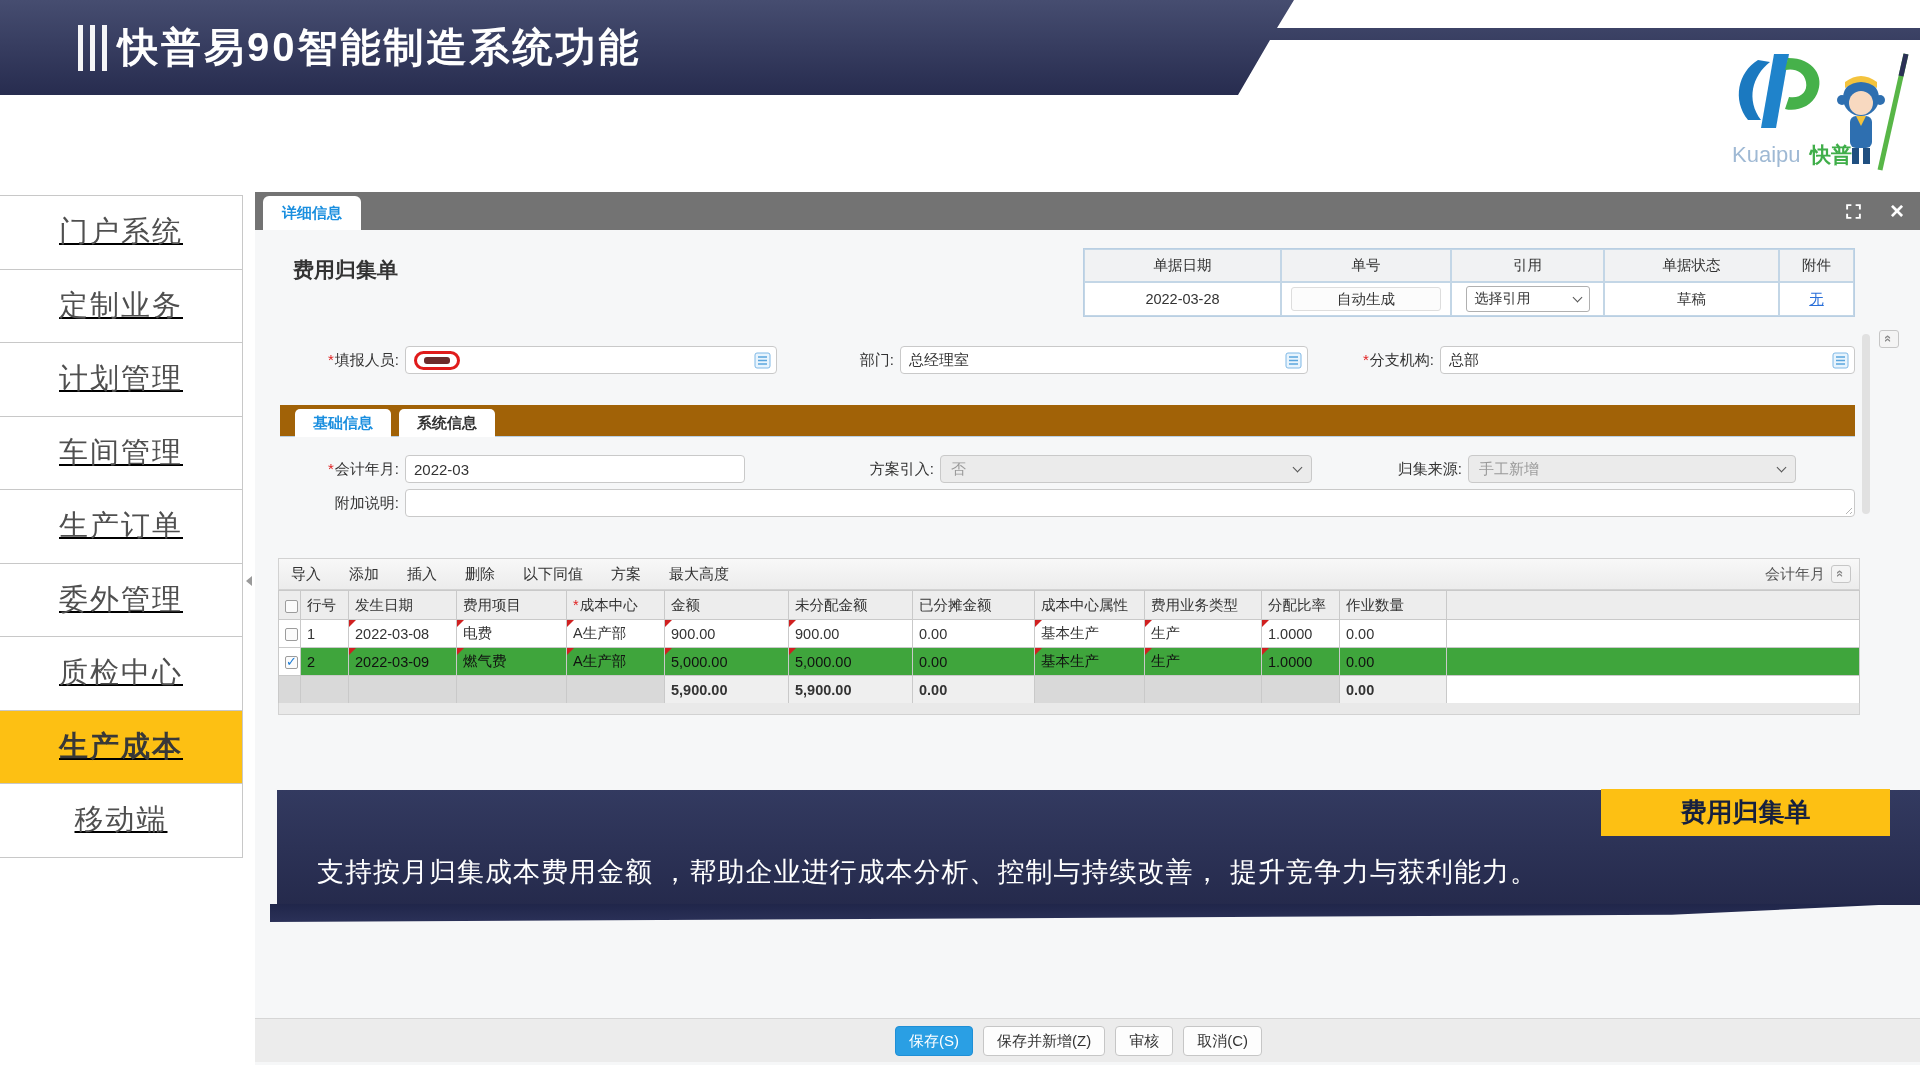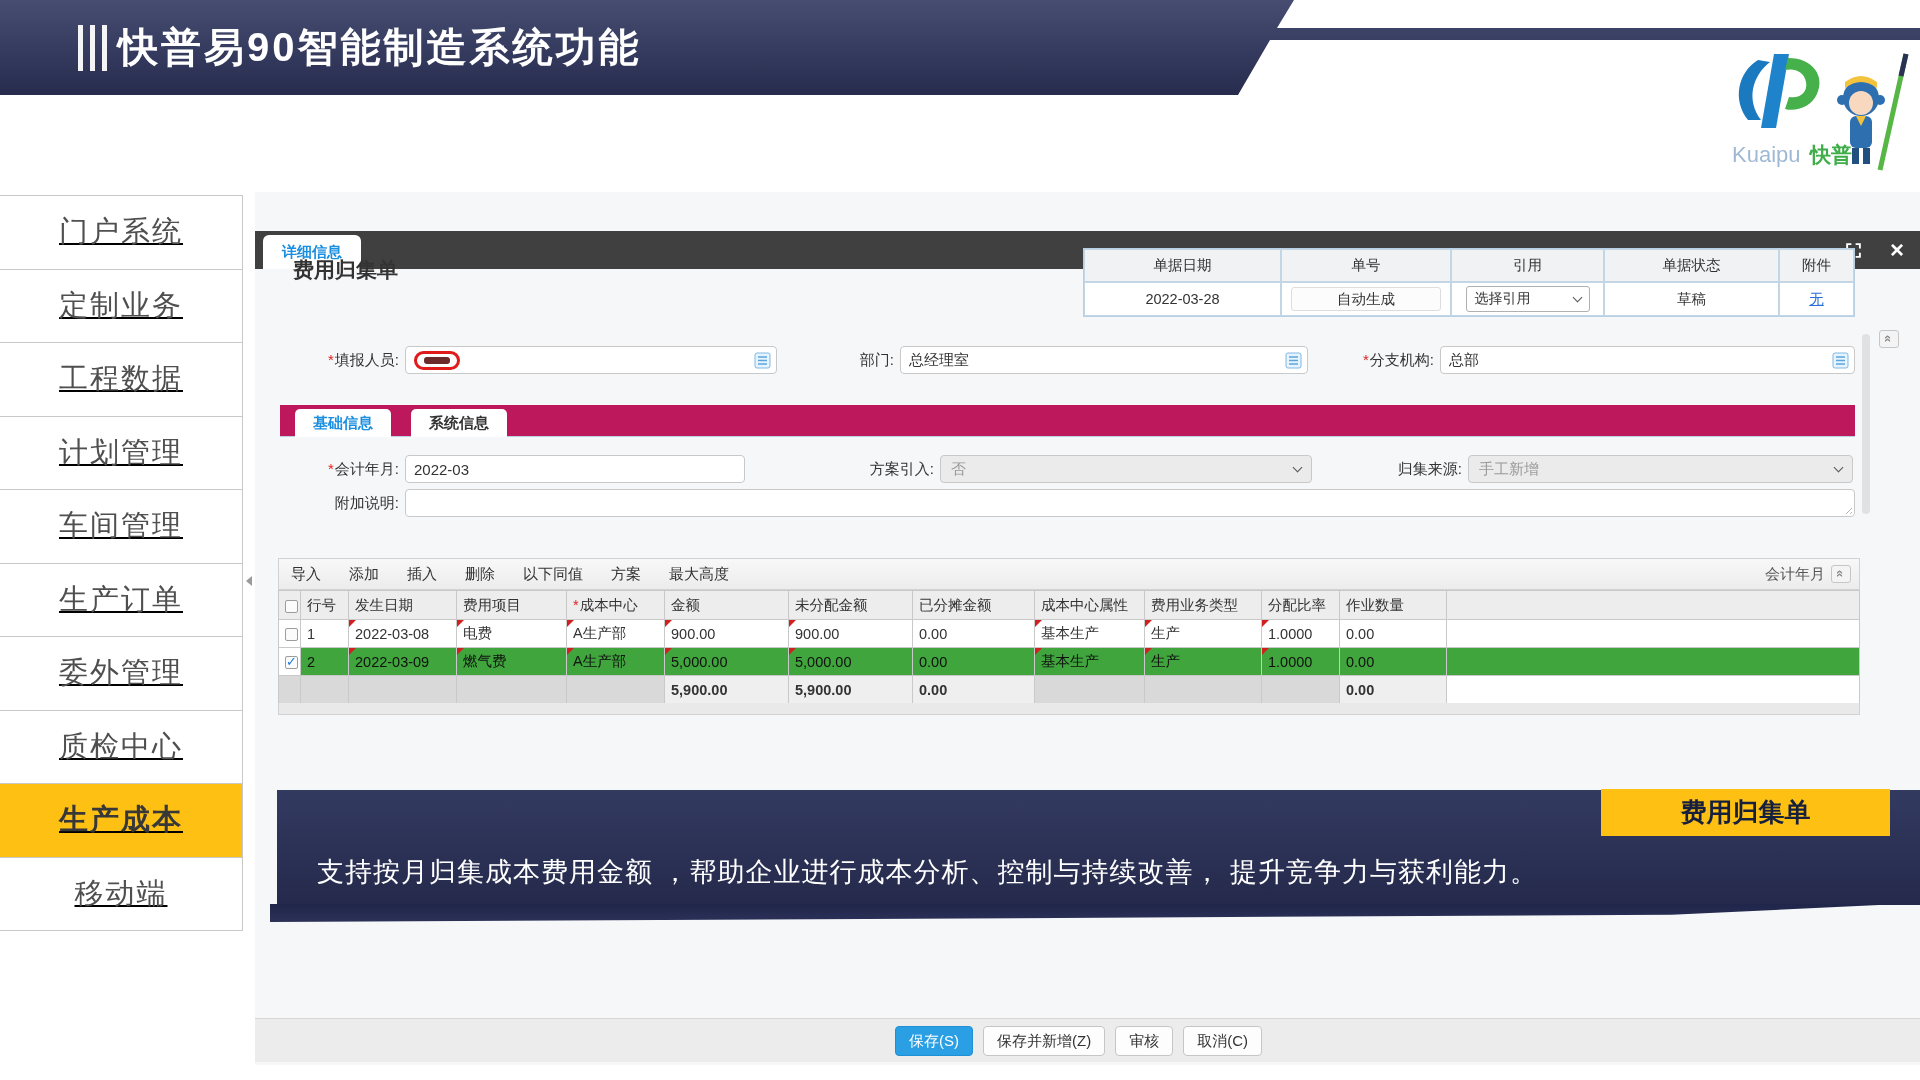--- a/index.html
+++ b/index.html
@@ -20,21 +20,21 @@
   
   .sidebar{position:absolute;left:0;top:195px;width:243px;border-top:1px solid #c8c8c8;border-right:1px solid #c8c8c8;background:#fff;text-decoration:underline;}
   .side-item{height:73.5px;border-bottom:1px solid #c8c8c8;display:flex;align-items:center;justify-content:center;
     font-size:29px;color:#4f4f4f;letter-spacing:2px;cursor:pointer;}
   .side-item.active{background:#fdc013;color:#383838;font-weight:bold;}
   .side-collapse{position:absolute;left:246px;top:576px;width:0;height:0;
     border-top:5px solid transparent;border-bottom:5px solid transparent;border-right:6px solid #9a9a9a;}
 
   
   .win{position:absolute;left:255px;top:192px;width:1665px;height:873px;background:#f6f7f8;}
-  .tabbar{position:absolute;left:0;top:0;width:100%;height:38px;background:#404040;margin-top:39px;}
+  .tabbar{position:absolute;left:0;top:0;width:100%;height:38px;background:#737373;}
   .wtab{position:absolute;left:8px;top:4px;width:98px;height:34px;background:#fff;border-radius:6px 6px 0 0;
     text-align:center;line-height:34px;font-size:15px;font-weight:bold;color:#1b8fdf;cursor:pointer;}
   .win-icons{position:absolute;right:16px;top:0;height:38px;display:flex;align-items:center;gap:28px;}
   .win-icons .wicon{cursor:pointer;display:flex;align-items:center;}
   .close-x{color:#fff;font-size:24px;font-weight:bold;line-height:1;}
 
   .form-title{position:absolute;left:38px;top:64px;font-size:21px;font-weight:bold;color:#333;}
 
   
   .doc-table{position:absolute;left:828px;top:56px;display:grid;
@@ -59,21 +59,21 @@
   .flabel{text-align:right;padding-right:6px;white-space:nowrap;}
   .req{color:#e02020;margin-right:1px;}
   .inp{position:relative;height:28px;border:1px solid #c9c9c9;border-radius:4px;background:#fff;display:flex;align-items:center;padding:0 26px 0 8px;}
   .lookup{position:absolute;right:5px;top:5px;cursor:pointer;display:flex;}
   .sel{height:28px;border:1px solid #c9c9c9;border-radius:4px;background:#ebebeb;color:#999;
     display:flex;align-items:center;justify-content:space-between;padding:0 10px;font-size:15px;}
   .redact{width:46px;height:19px;border:3px solid #e01b1b;border-radius:10px;display:flex;align-items:center;justify-content:center;background:#fff;}
   .redact i{display:block;width:26px;height:7px;background:#6b2b2b;border-radius:3px;filter:blur(.5px);}
 
   
-  .subtab-strip{position:absolute;left:25px;top:213px;width:1575px;height:32px;background:#be185d;border-bottom:1px solid #b9cfe3;display:flex;padding-left:15px;gap:20px;}
+  .subtab-strip{position:absolute;left:25px;top:213px;width:1575px;height:32px;background:#a16207;border-bottom:1px solid #b9cfe3;display:flex;padding-left:15px;gap:8px;}
   .subtab{margin-top:4px;height:28px;min-width:96px;padding:0 12px;background:#fff;border-radius:5px 5px 0 0;
     display:flex;align-items:center;justify-content:center;font-size:15px;font-weight:bold;color:#333;cursor:pointer;}
   .subtab.active{color:#1b8fdf;}
 
   .note-box{position:relative;height:28px;border:1px solid #c9c9c9;border-radius:4px;background:#fff;}
   .note-box::after{content:"";position:absolute;right:2px;bottom:2px;width:9px;height:9px;
     background:repeating-linear-gradient(135deg,transparent 0 2px,#b5b5b5 2px 3px);clip-path:polygon(100% 0,100% 100%,0 100%);}
 
   
   .grid-toolbar{position:absolute;left:23px;top:366px;width:1582px;height:32px;
@@ -148,21 +148,20 @@
         <path d="M128 68 L138 68 L133 78 Z" fill="#f4c33d"></path>
         <rect x="124" y="100" width="7" height="16" fill="#204f80"></rect>
         <rect x="135" y="100" width="7" height="16" fill="#204f80"></rect>
       </g>
     </svg>
   </div>
 
   <div class="sidebar">
       <div class="side-item">门户系统</div>
       <div class="side-item">定制业务</div>
-      <div class="side-item">工程数据</div>
       <div class="side-item">计划管理</div>
       <div class="side-item">车间管理</div>
       <div class="side-item">生产订单</div>
       <div class="side-item">委外管理</div>
       <div class="side-item">质检中心</div>
       <div class="side-item active">生产成本</div>
       <div class="side-item">移动端</div>
     </div>
   <span class="side-collapse"></span>
 
@@ -257,21 +256,21 @@
     </div>
     <div class="fld" style="left:605px;top:263px;">
       <span class="flabel" style="width:80px;">方案引入:</span>
       <span class="sel" style="width:372px;">
         <span>否</span>
         <span class="chev"></span>
       </span>
     </div>
     <div class="fld" style="left:1135px;top:263px;">
       <span class="flabel" style="width:78px;">归集来源:</span>
-      <span class="sel" style="width:385px;">
+      <span class="sel" style="width:328px;">
         <span>手工新增</span>
         <span class="chev"></span>
       </span>
     </div>
 
     <div class="fld" style="left:25px;top:297px;">
       <span class="flabel" style="width:125px;">附加说明:</span>
       <span class="note-box" style="width:1450px;"></span>
     </div>
 

